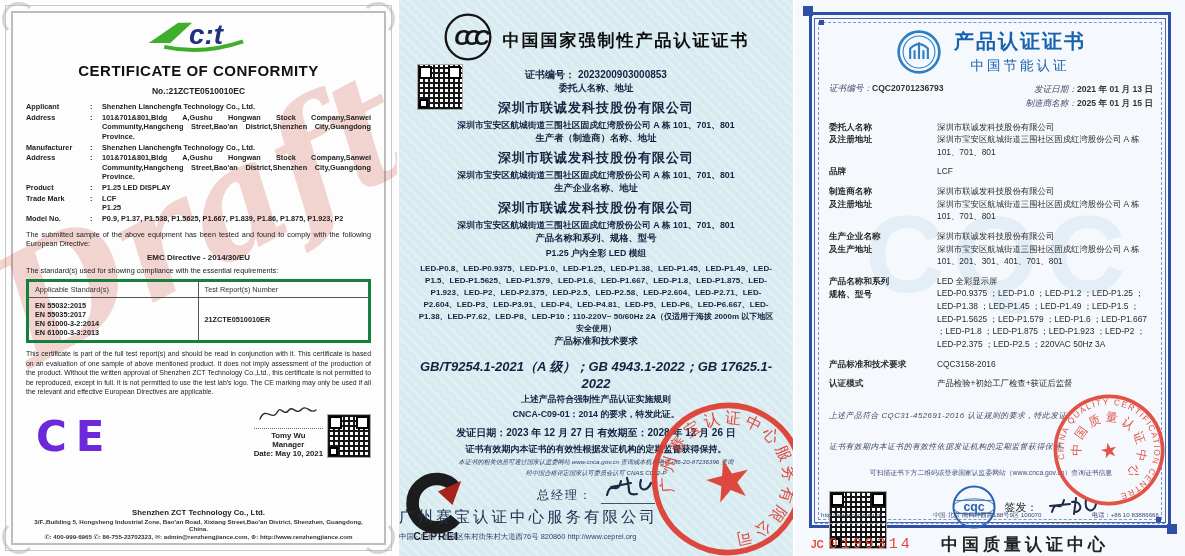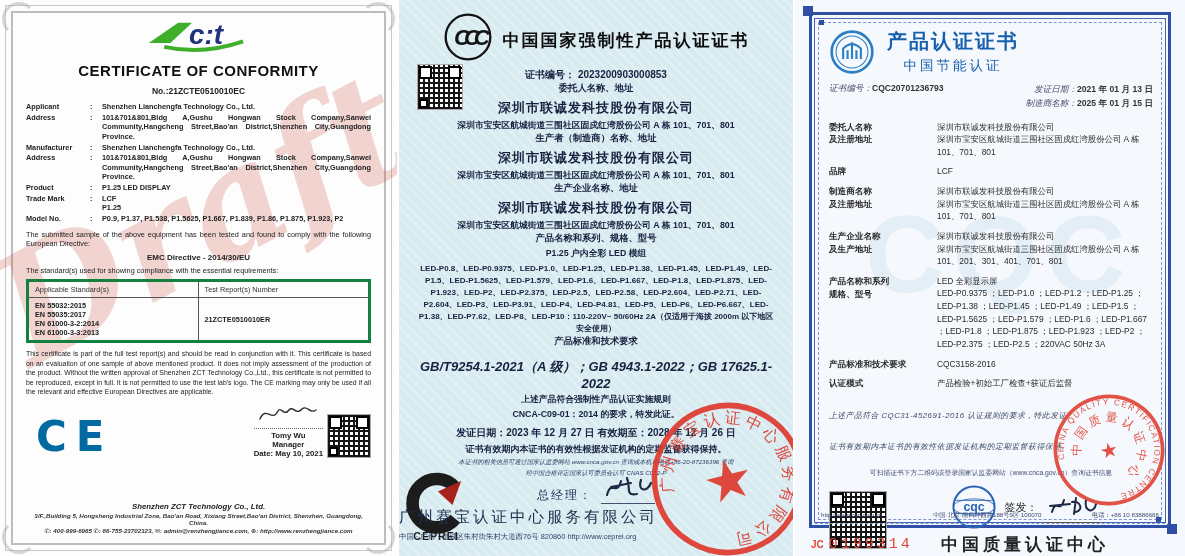--- a/index.html
+++ b/index.html
@@ -34,31 +34,31 @@
   .cl-intro { font-size:7.3px; margin-top:4px; }
   .ctable { margin-top:4px; border:3px solid #15803d; font-size:7.3px; }
   .ctable .trow { display:grid; grid-template-columns:1fr 1fr; }
   .ctable .cell { padding:3px 6px; border-right:1px solid #555; }
   .ctable .cell:last-child { border-right:none; }
   .ctable .thead .cell { border-bottom:1px solid #555; color:#333; }
   .ctable .tbody .cell { font-weight:bold; }
   .ctable .tbody .cell.report { display:flex; align-items:center; }
   .cl-disclaimer { font-size:6.9px; margin-top:6px; text-align:justify; line-height:1.38; color:#222; }
   .cl-bottom { display:flex; align-items:flex-end; margin-top:6px; }
-  .ce-mark { font-size:42px; font-weight:bold; letter-spacing:9px; color:#0369a1; line-height:1; margin-left:10px; font-family:"DejaVu Sans",sans-serif; }
+  .ce-mark { font-size:42px; font-weight:bold; letter-spacing:9px; color:#6d28d9; line-height:1; margin-left:10px; font-family:"DejaVu Sans",sans-serif; }
   .cl-signblock { margin-left:auto; text-align:center; font-size:7.8px; font-weight:bold; margin-right:0; }
   .cl-signblock .sigline { border-bottom:1px dotted #666; padding-bottom:1px; margin-bottom:2px; }
   .qr { position:relative; background:#fff; border:1px solid #aaa;
         background-image: repeating-linear-gradient(0deg,#161616 0 2px,transparent 2px 5px),
                           repeating-linear-gradient(90deg,#161616 0 2px,transparent 2px 5px); }
   .qr::before, .qr::after { content:""; position:absolute; width:9px; height:9px; border:2px solid #000; background:#fff; }
   .qr::before { top:1px; left:1px; } .qr::after { top:1px; right:1px; }
   .qr .qq { position:absolute; bottom:1px; left:1px; width:9px; height:9px; border:2px solid #000; background:#fff; }
   .cl-qr { width:44px; height:44px; margin-left:4px; }
-  .cl-footer { position:absolute; left:0; right:0; bottom:8px; text-align:center;font-style:italic; }
+  .cl-footer { position:absolute; left:0; right:0; bottom:2px; text-align:center; }
   .cl-footer .co { font-size:7.8px; font-weight:bold; }
   .cl-footer .ad { font-size:6.2px; font-weight:bold; color:#333; margin-top:1px; }
   .cl-footer .ct { font-size:6.2px; font-weight:bold; color:#333; margin-top:1px; }
   .cl-watermark { position:absolute; top:130px; left:-20px; font-family:"DejaVu Serif","Liberation Serif",serif;
         font-style:italic; font-size:150px; font-weight:bold; color:rgba(200,62,52,.22);
         transform:rotate(-28deg); pointer-events:none; }
 
   
   .cert-mid { position:relative; flex:0 0 394px; height:556px; background:#d8ebf1;
     background-image: repeating-linear-gradient(45deg, rgba(255,255,255,.28) 0 2px, transparent 2px 7px);
@@ -93,21 +93,21 @@
   .cert-right { position:relative; flex:0 0 390px; height:556px; background:#f5f8fc; overflow:hidden; }
   .cr-frame { position:absolute; inset:12px 14px 28px 14px; border:3px solid #2e4fa3; }
   .cr-frame2 { position:absolute; inset:18px 19px 33px 19px; border:1px solid #4a67b5; }
   .cr-dashed { position:absolute; inset:22px 23px 36px 23px; border:1px dashed #7d93cc; }
   .sq { position:absolute; background:#2e4fa3; }
   .sq.a { top:6px; left:8px; width:10px; height:10px; }
   .sq.b { top:20px; left:24px; width:5px; height:5px; }
   .sq.c { bottom:22px; right:8px; width:10px; height:10px; }
   .sq.d { bottom:34px; right:24px; width:5px; height:5px; }
   .cr-content { position:absolute; inset:28px 32px 40px 34px; color:#2b2b2b; }
-  .cr-header { display:flex; align-items:center; justify-content:flex-start; gap:12px; }
+  .cr-header { display:flex; align-items:center; justify-content:center; gap:12px; }
   .cr-titles { text-align:center; }
   .cr-title { font-size:20px; font-weight:bold; color:#1660ae; letter-spacing:2px;
      font-family:"Liberation Serif","DejaVu Serif",serif; }
   .cr-subtitle { font-size:13.5px; color:#1660ae; letter-spacing:3px; margin-top:2px;
      font-family:"Liberation Serif","DejaVu Serif",serif; }
   .cr-meta { display:flex; justify-content:space-between; margin-top:8px; font-size:8.6px; }
   .cr-meta .lab { font-style:italic; color:#4a4a6a; }
   .cr-meta .val { font-weight:bold; color:#333; }
   .cr-dates { text-align:right; line-height:1.6; }
   .cr-rows { margin-top:10px; }

